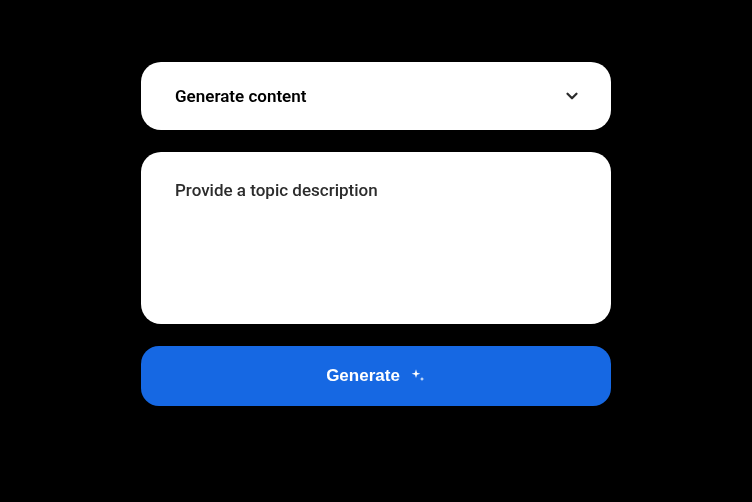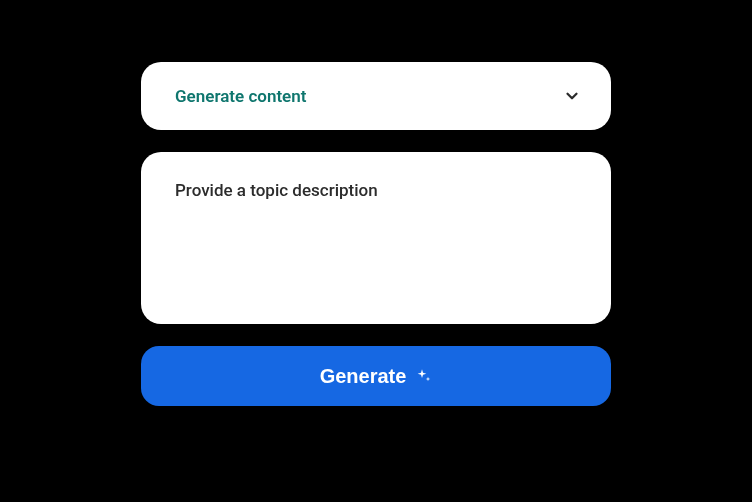--- a/index.html
+++ b/index.html
@@ -25,21 +25,21 @@
       display: flex;
       align-items: center;
       justify-content: space-between;
       padding: 0 30px 0 34px;
       cursor: pointer;
       box-shadow: 0 10px 25px rgba(0,0,0,0.5);
     }
     .dropdown-label {
       font-size: 17px;
       font-weight: 600;
-      color: #0f766e;
+      color: #000000;
     }
     .chevron {
       display: flex;
       align-items: center;
       justify-content: center;
     }
     .chevron svg {
       width: 18px;
       height: 18px;
     }
@@ -75,21 +75,21 @@
       border: none;
       border-radius: 18px;
       margin-top: 22px;
       display: flex;
       align-items: center;
       justify-content: center;
       cursor: pointer;
       gap: 10px;
     }
     .generate-btn-label {
-      font-size: 20px;
+      font-size: 17px;
       font-weight: 700;
       color: #ffffff;
     }
     .sparkle {
       display: flex;
       align-items: center;
       justify-content: center;
     }
     .sparkle svg {
       width: 16px;

